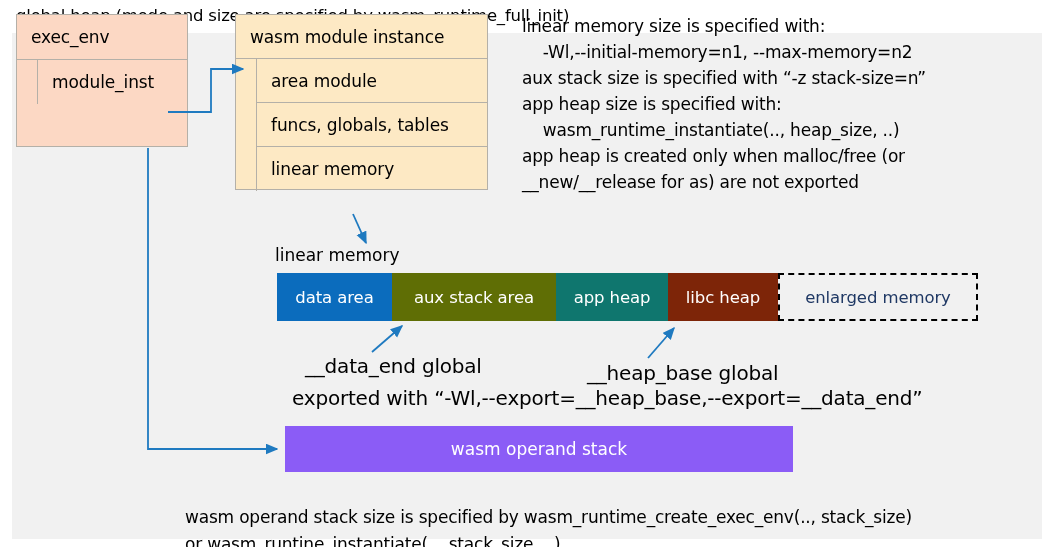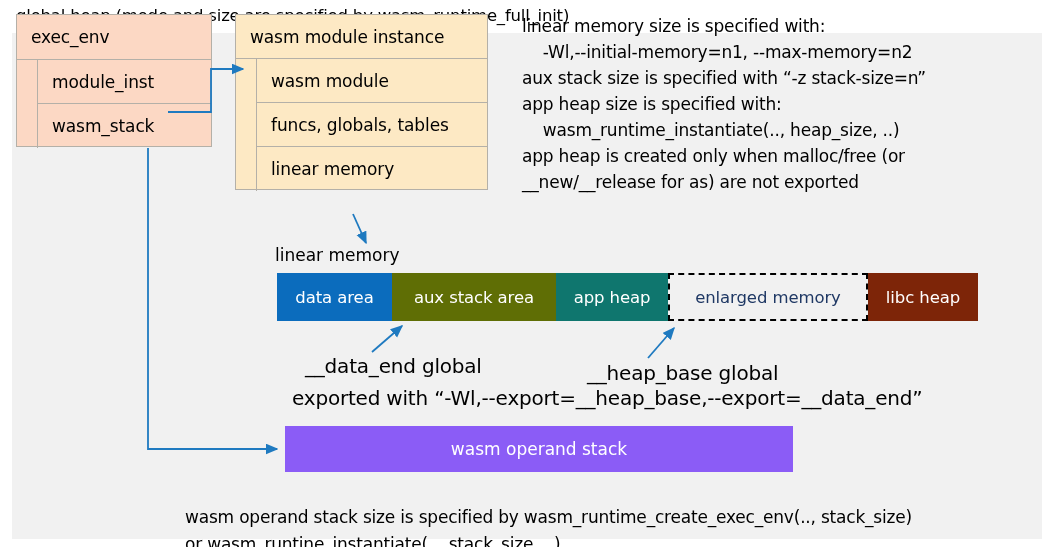--- a/index.html
+++ b/index.html
@@ -62,21 +62,21 @@
   .struct-sub {
     padding-left: 14px;
     margin-left: 20px;
     border-left: 1px solid #b4b0a8;
   }
 
   
   #exec-env-box {
     left: 16px;
     top: 14px;
-    width: 196px;
+    width: 172px;
     height: 133px;
     background: #fcd8c4;
   }
   #exec-env-box .struct-row { height: 44px; }
   #exec-env-box .struct-row.r-head { height: 45px; }
 
   
   #module-instance-box {
     left: 235px;
     top: 14px;
@@ -189,31 +189,28 @@
 
 <div id="global-heap-panel" style="background: rgb(241, 241, 241);"></div>
 
 <div class="struct-box" id="exec-env-box" style="background: rgb(252, 216, 196);">
   <div class="struct-row r-head struct-head">
     <span class="row-label">exec_env</span>
   </div>
   <div class="struct-row struct-sub">
     <span class="row-label">module_inst</span>
   </div>
-  <div class="struct-row struct-sub">
-    <span class="row-label">wasm_stack</span>
-  </div>
 </div>
 
 <div class="struct-box" id="module-instance-box" style="background: rgb(253, 233, 196);">
   <div class="struct-row r-head struct-head">
     <span class="row-label">wasm module instance</span>
   </div>
   <div class="struct-row struct-sub">
-    <span class="row-label">wasm module</span>
+    <span class="row-label">area module</span>
   </div>
   <div class="struct-row struct-sub">
     <span class="row-label">funcs, globals, tables</span>
   </div>
   <div class="struct-row struct-sub">
     <span class="row-label">linear memory</span>
   </div>
 </div>
 
 <div id="linear-memory-notes">linear memory size is specified with:
@@ -223,22 +220,22 @@
     wasm_runtime_instantiate(.., heap_size, ..)
 app heap is created only when malloc/free (or
 __new/__release for as) are not exported</div>
 
 <div id="linear-memory-caption">linear memory</div>
 
 <div id="linear-memory-bar">
   <div class="mem-seg seg-data-area" style="width: 115px; background: rgb(11, 108, 189);">data area</div>
   <div class="mem-seg seg-aux-stack" style="width: 164px; background: rgb(95, 110, 5);">aux stack area</div>
   <div class="mem-seg seg-app-heap" style="width: 112px; background: #0f766e;">app heap</div>
+  <div class="mem-seg seg-libc-heap" style="width: 110px; background: rgb(125, 37, 8);">libc heap</div>
   <div class="mem-seg seg-enlarged" style="width: 200px; color: rgb(31, 56, 100);">enlarged memory</div>
-  <div class="mem-seg seg-libc-heap" style="width: 110px; background: rgb(125, 37, 8);">libc heap</div>
 </div>
 
 <div class="bar-note" id="note-data-end">__data_end global</div>
 <div class="bar-note" id="note-heap-base">__heap_base global</div>
 <div class="bar-note" id="note-exported">exported with “-Wl,--export=__heap_base,--export=__data_end”</div>
 
 <div id="wasm-operand-stack-bar" style="background: #8b5cf6;">
   <span class="bar-label">wasm operand stack</span>
 </div>
 

